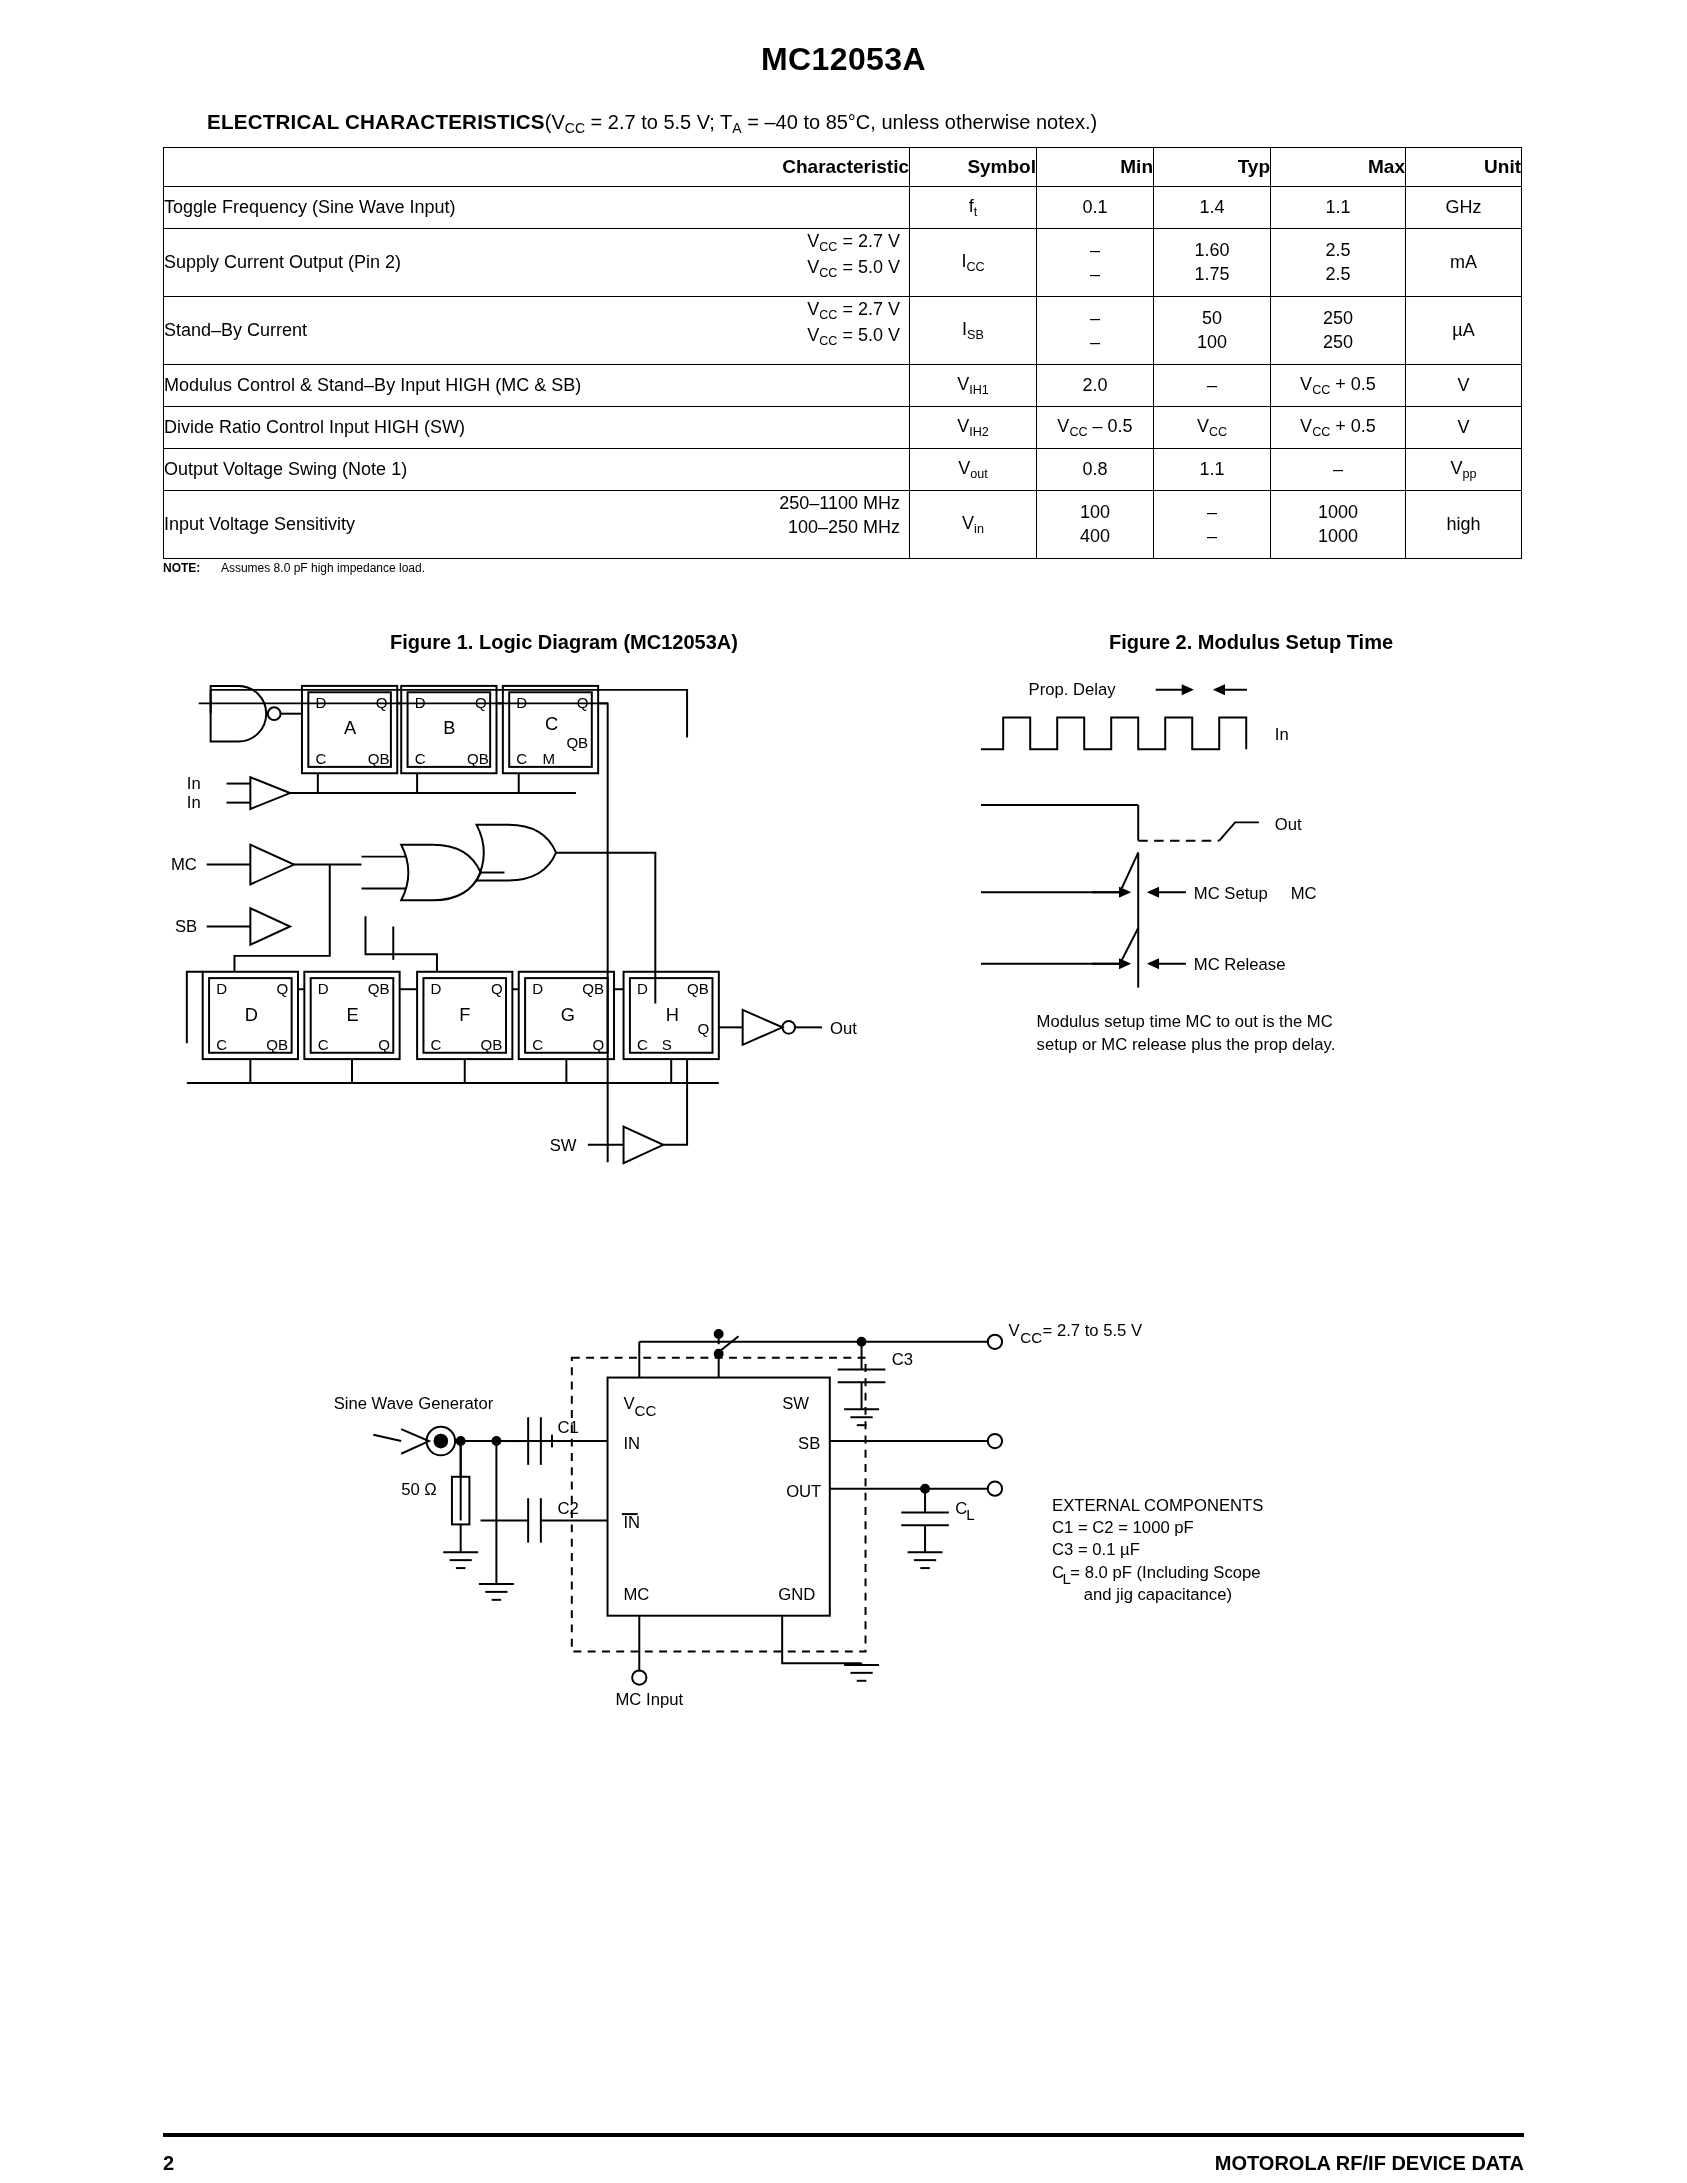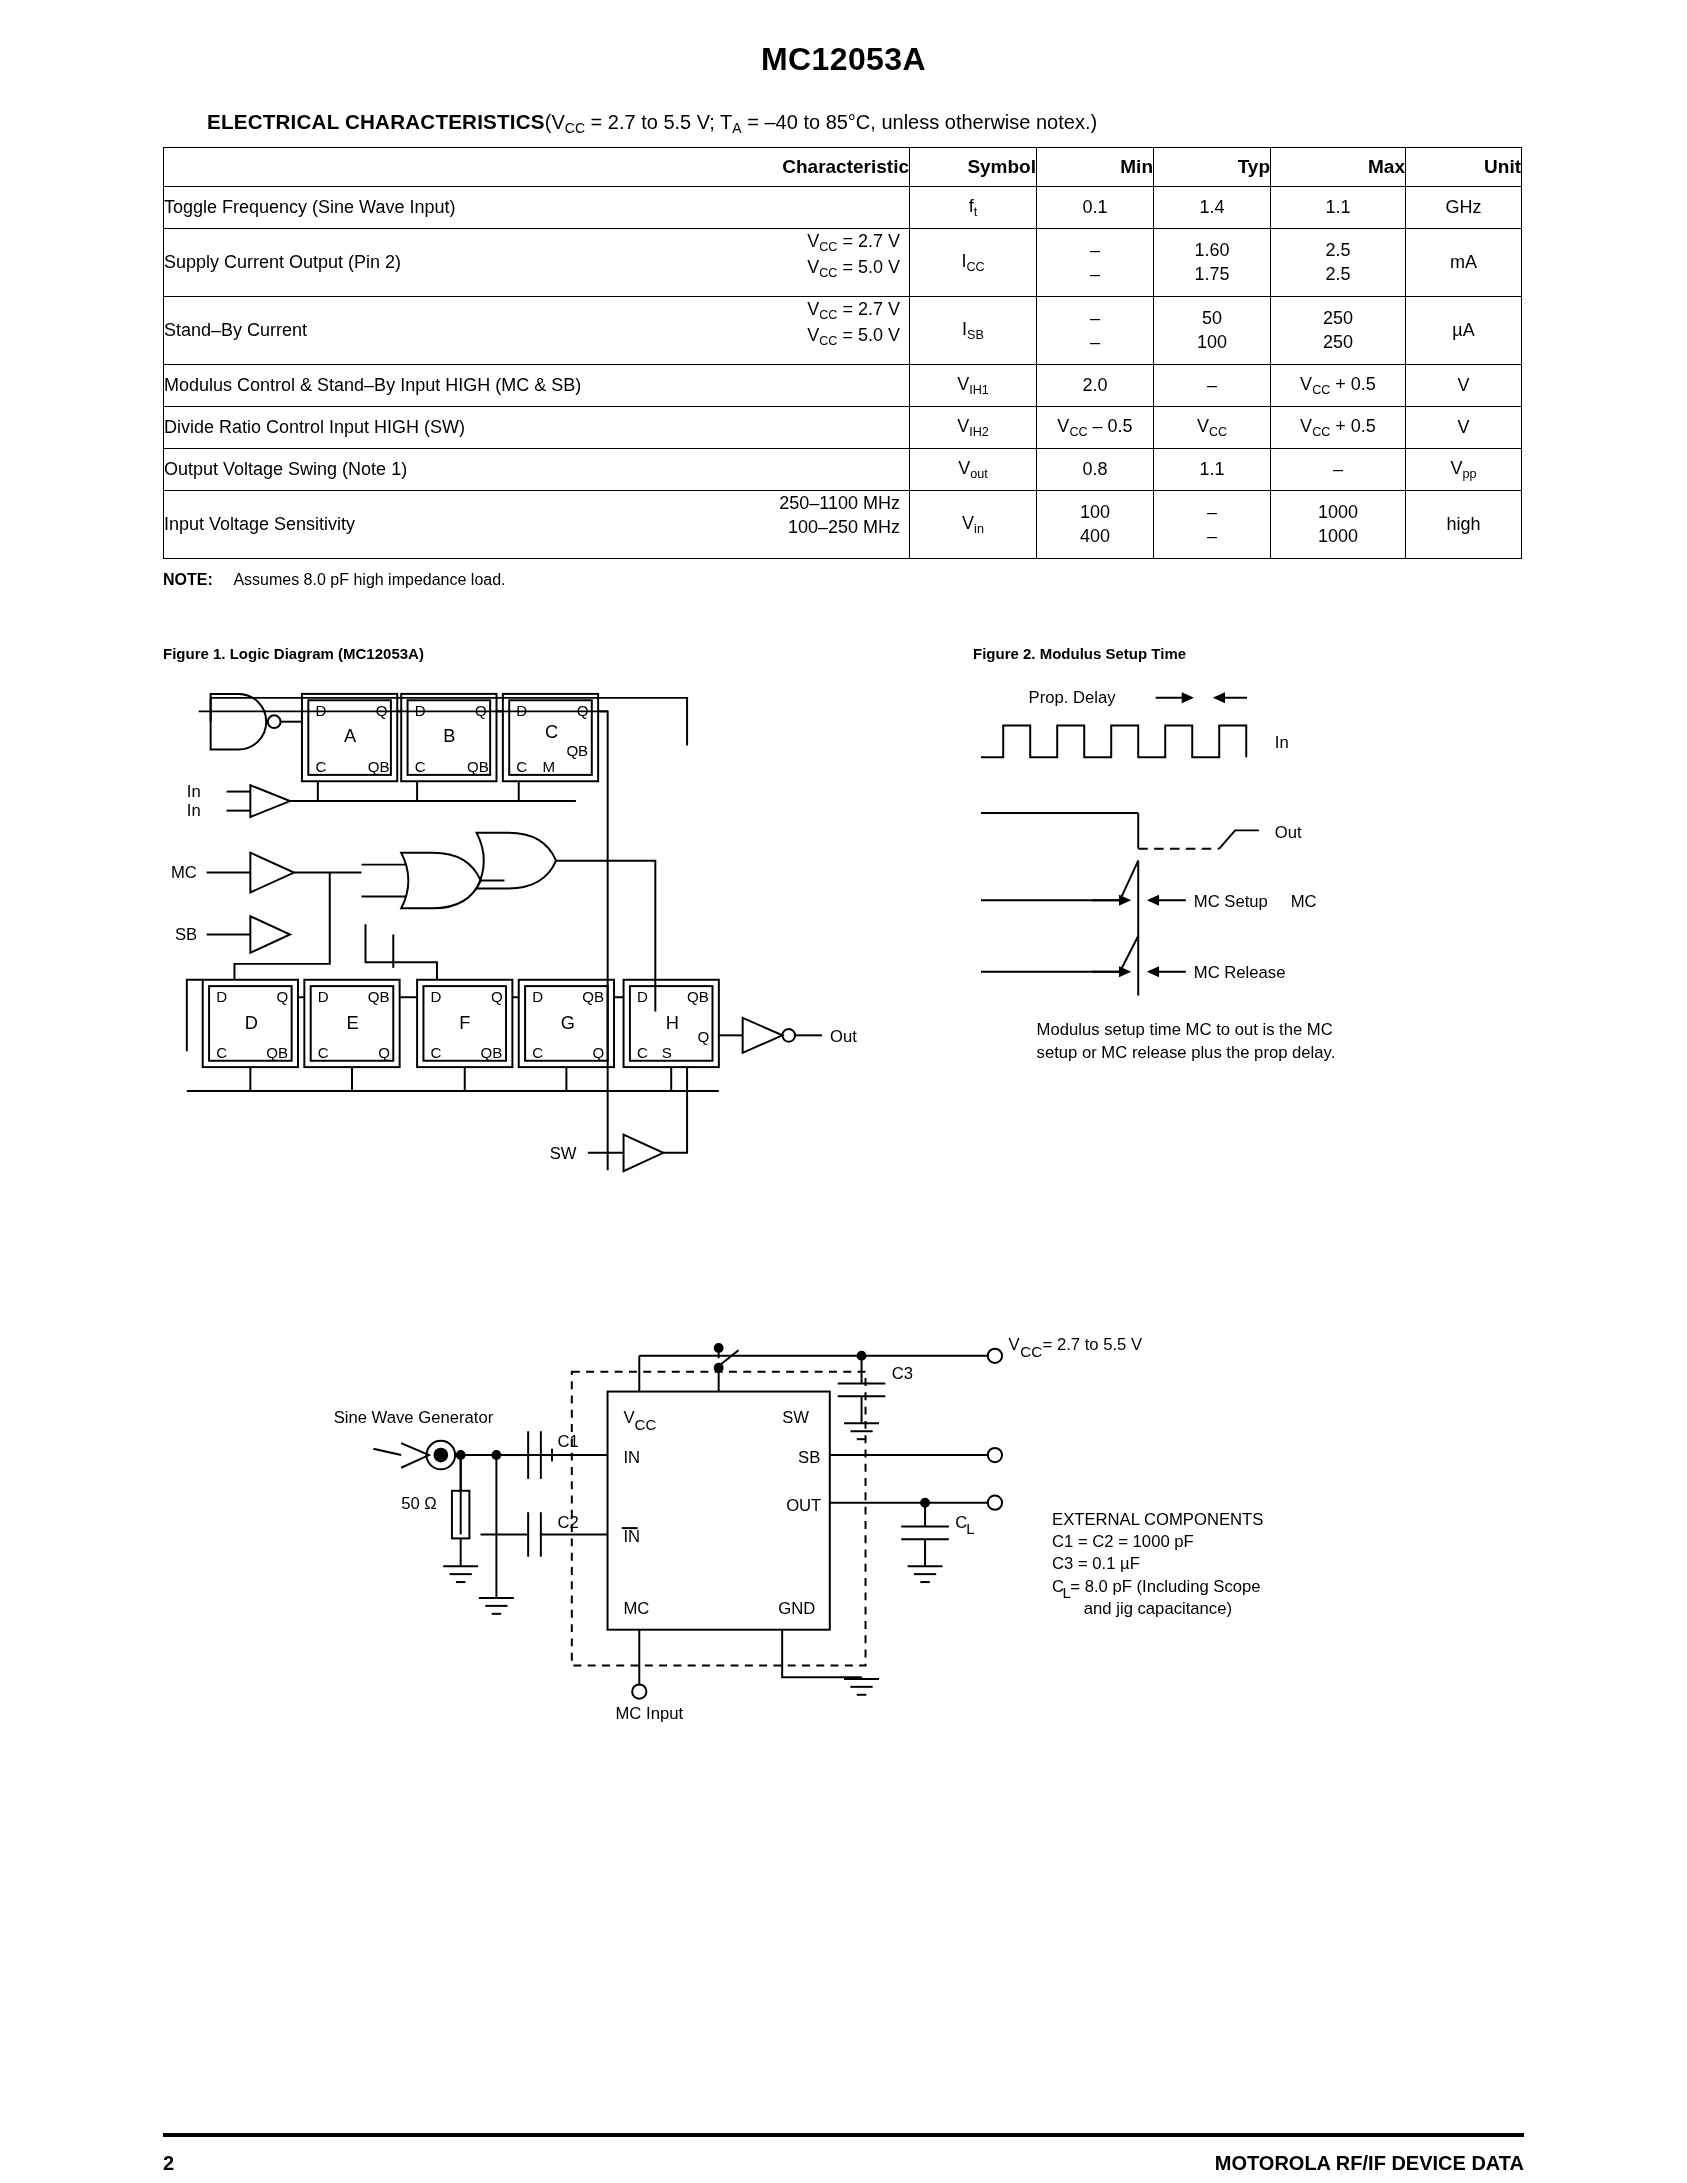--- a/index.html
+++ b/index.html
@@ -68,31 +68,31 @@
   .rowpad2 { height: 67px; }
   .cond {
     position: absolute;
     right: 9px;
     top: 0;
     text-align: right;
     line-height: 1.35;
   }
   .twoline { line-height: 1.35; }
   .note {
-    margin-top: 12px;
-    font-size: 16px;
+    margin-top: 2px;
+    font-size: 12px;
   }
   .note b { font-weight: bold; }
   .note span.nt { margin-left: 20.6px; }
 
   
   .fig-cap {
     font-weight: bold;
-    font-size: 15px;
-    text-align: left;
+    font-size: 20px;
+    text-align: center;
   }
   .figs {
     position: relative;
     margin-top: 56px;
     height: 635px;
   }
   .fig1-wrap { position: absolute; left: 0px; top: 0; width: 802px; }
   .fig2-wrap { position: absolute; left: 810px; top: 0; width: 556px; }
   .fig3-wrap { position: relative; margin-top: 32px; }
 

